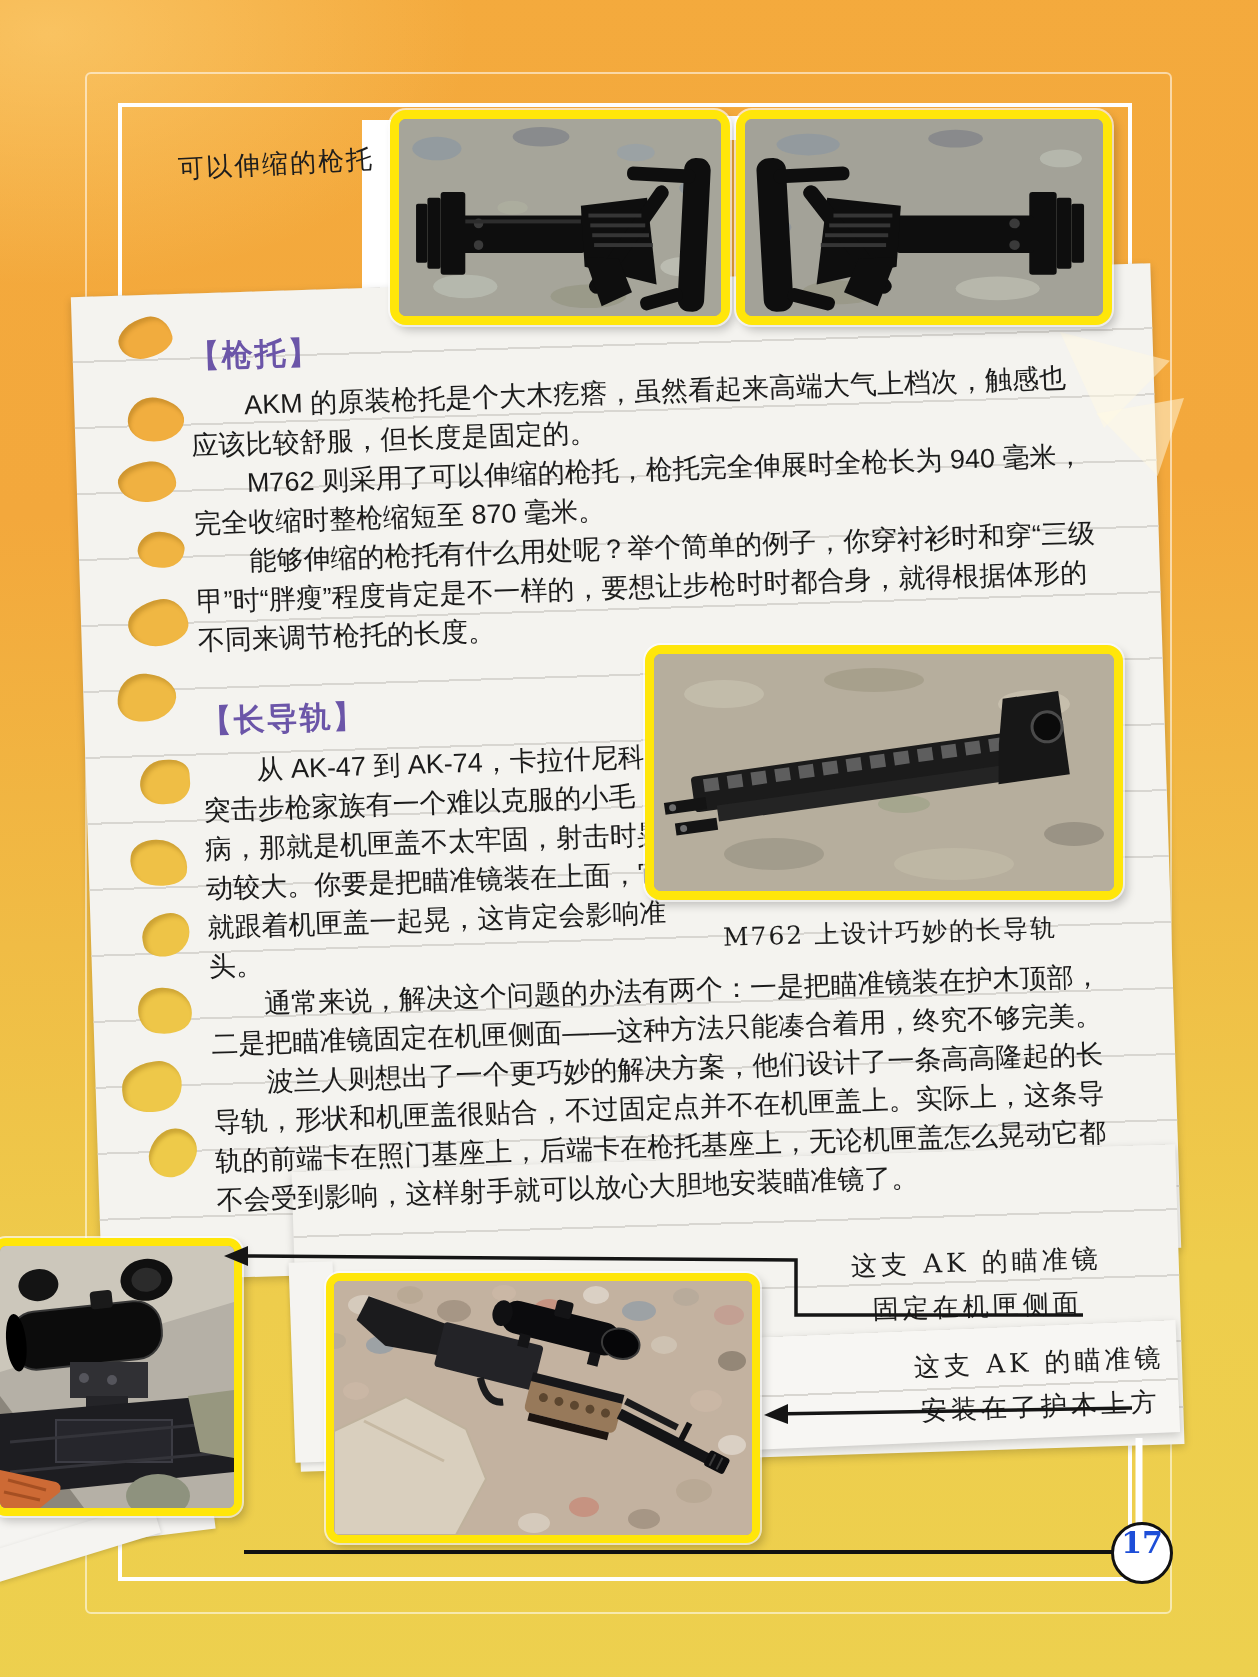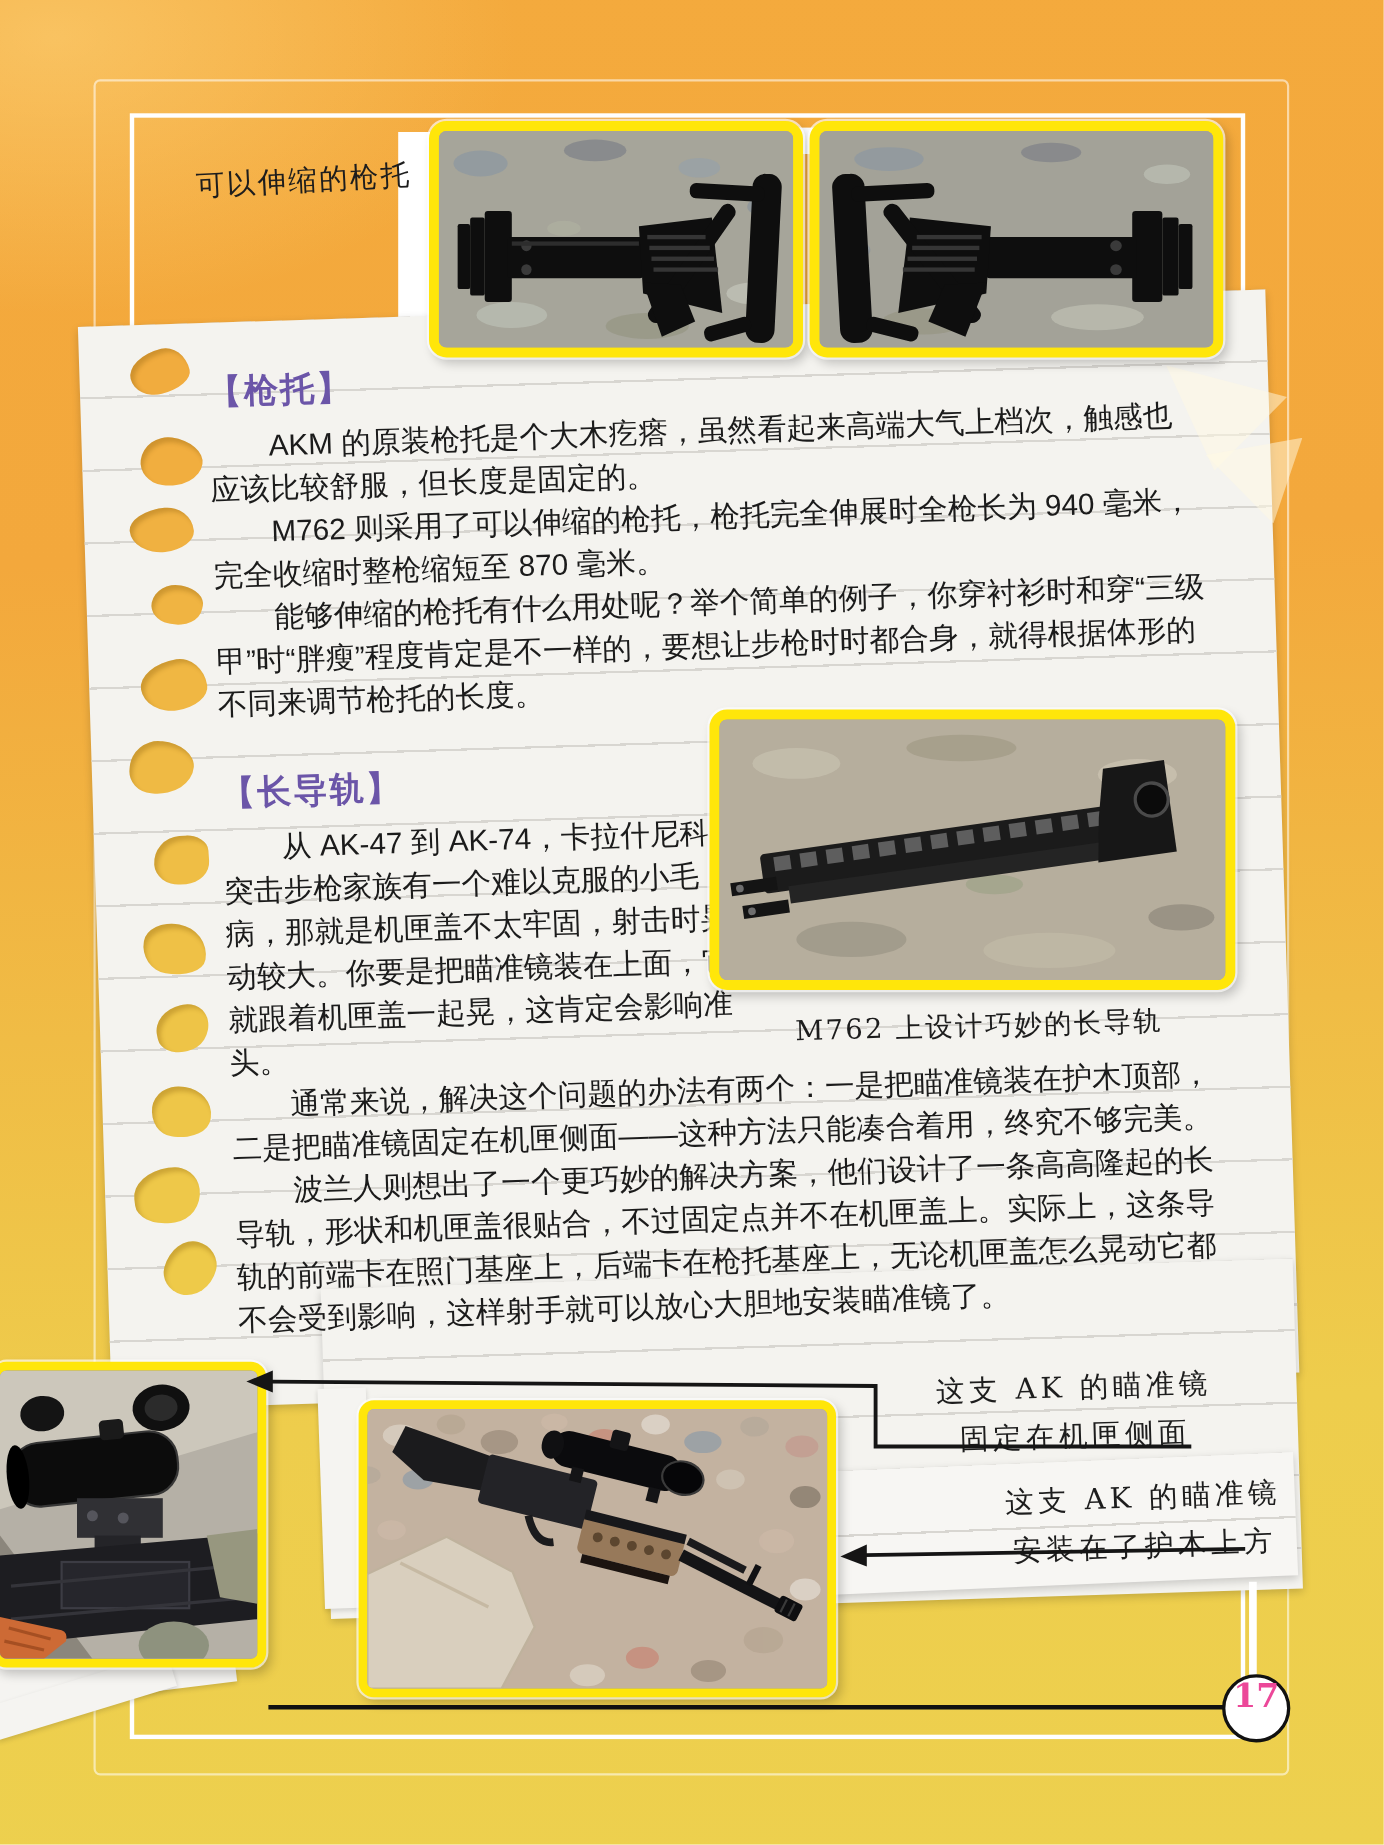--- a/index.html
+++ b/index.html
@@ -43,21 +43,21 @@
   .photo-spacer { float:right; width:430px; height:272px; }
   
   .kai { font-family:"DejaVu Serif", serif; color:#1d1d1d; }
   .cap-top { left:178px; top:146px; width:220px; font-size:26px; letter-spacing:2px; transform:rotate(-3deg); }
   .cap-rail { left:655px; top:916px; width:470px; font-size:25px; letter-spacing:2px; text-align:center; transform:rotate(-1.6deg); }
   .cap-call { font-size:26px; letter-spacing:4px; line-height:44px; text-align:center; }
   .cap1 { left:842px; top:1240px; width:270px; transform:rotate(-1.8deg); }
   .cap2 { left:900px; top:1340px; width:280px; transform:rotate(-2.2deg); }
   
   .page-circle { left:1111px; top:1522px; width:56px; height:56px; background:#fff; border:3px solid #111;
-                 border-radius:50%; text-align:center; line-height:56px; font:bold 30px "DejaVu Serif", serif; color:#ec4899; }
+                 border-radius:50%; text-align:center; line-height:56px; font:bold 30px "DejaVu Serif", serif; color:#1d4ed8; }
   .deco-wedge { background:rgba(255,249,228,.5); }
   .overlay { left:0; top:0; width:1258px; height:1677px; pointer-events:none; }
 </style>
 </head>
 <body>
 
 <div class="page">
 
   <div class="abs frame-outer"></div>
   <div class="abs frame-inner"></div>

